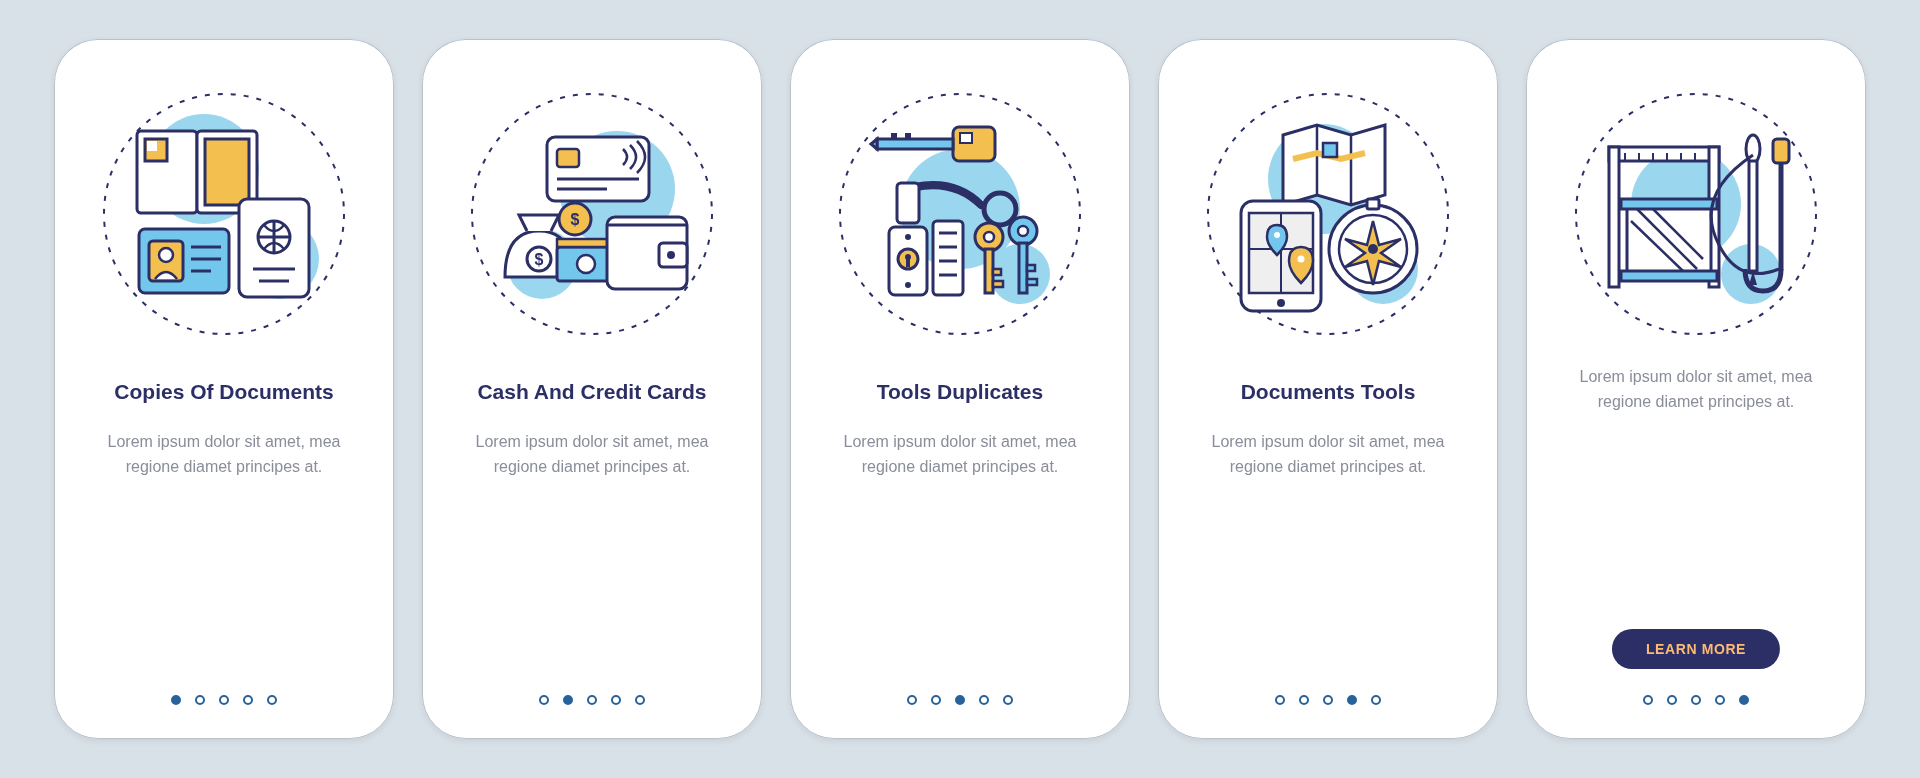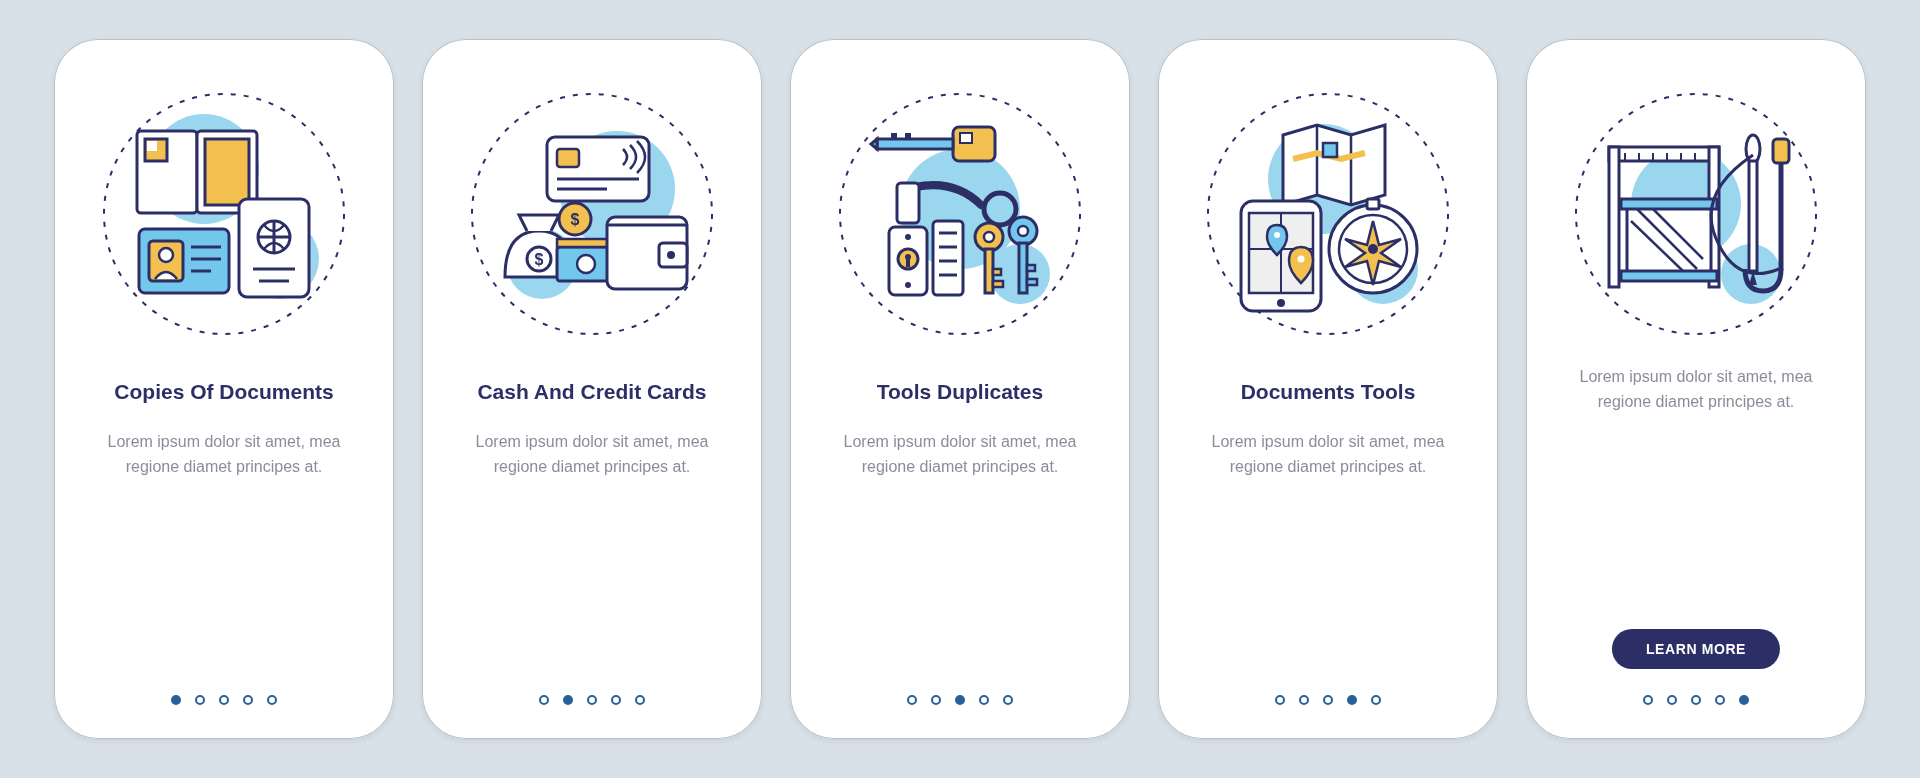--- a/index.html
+++ b/index.html
@@ -83,21 +83,21 @@
   }
   .dot.active {
     background: #27639a;
   }
   .learn-btn {
     position: absolute;
     bottom: 70px;
     left: 50%;
     transform: translateX(-50%);
     background: #2b2f66;
-    color: #ffffff;
+    color: #fdba74;
     font-size: 14px;
     font-weight: 700;
     letter-spacing: 0.6px;
     padding: 12px 34px;
     border-radius: 999px;
     border: none;
     cursor: pointer;
   }
 </style>
 </head>

